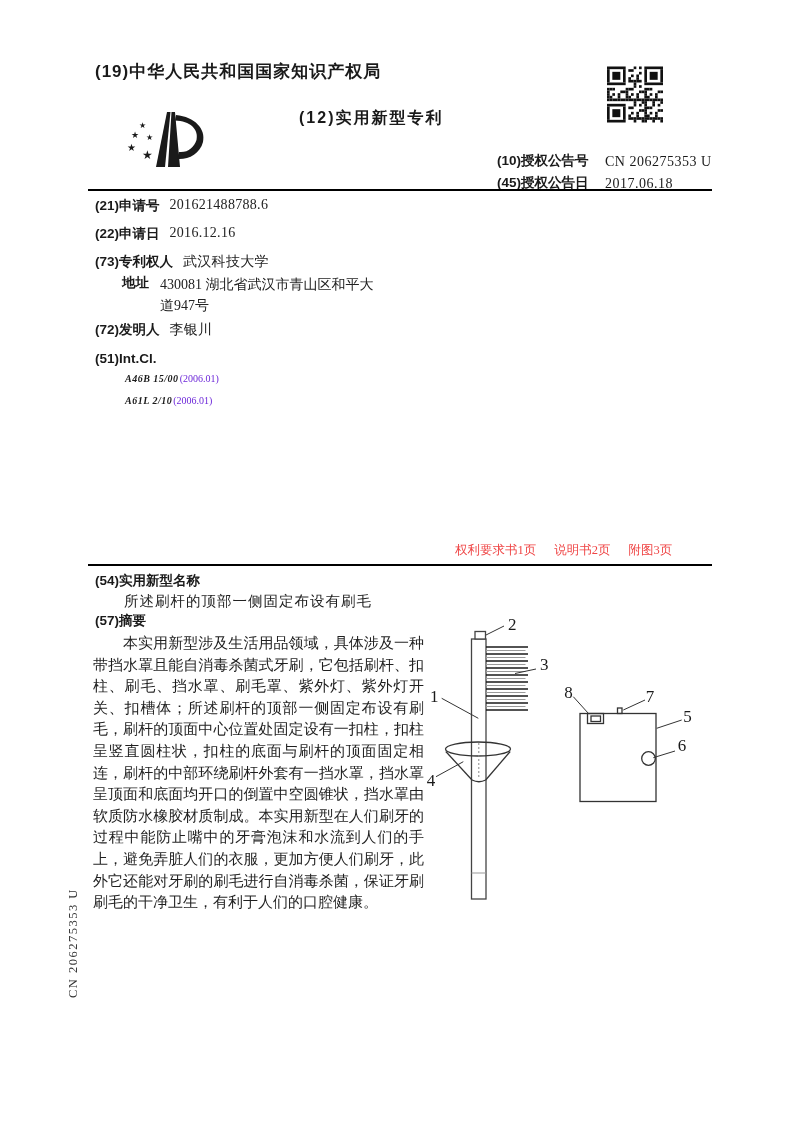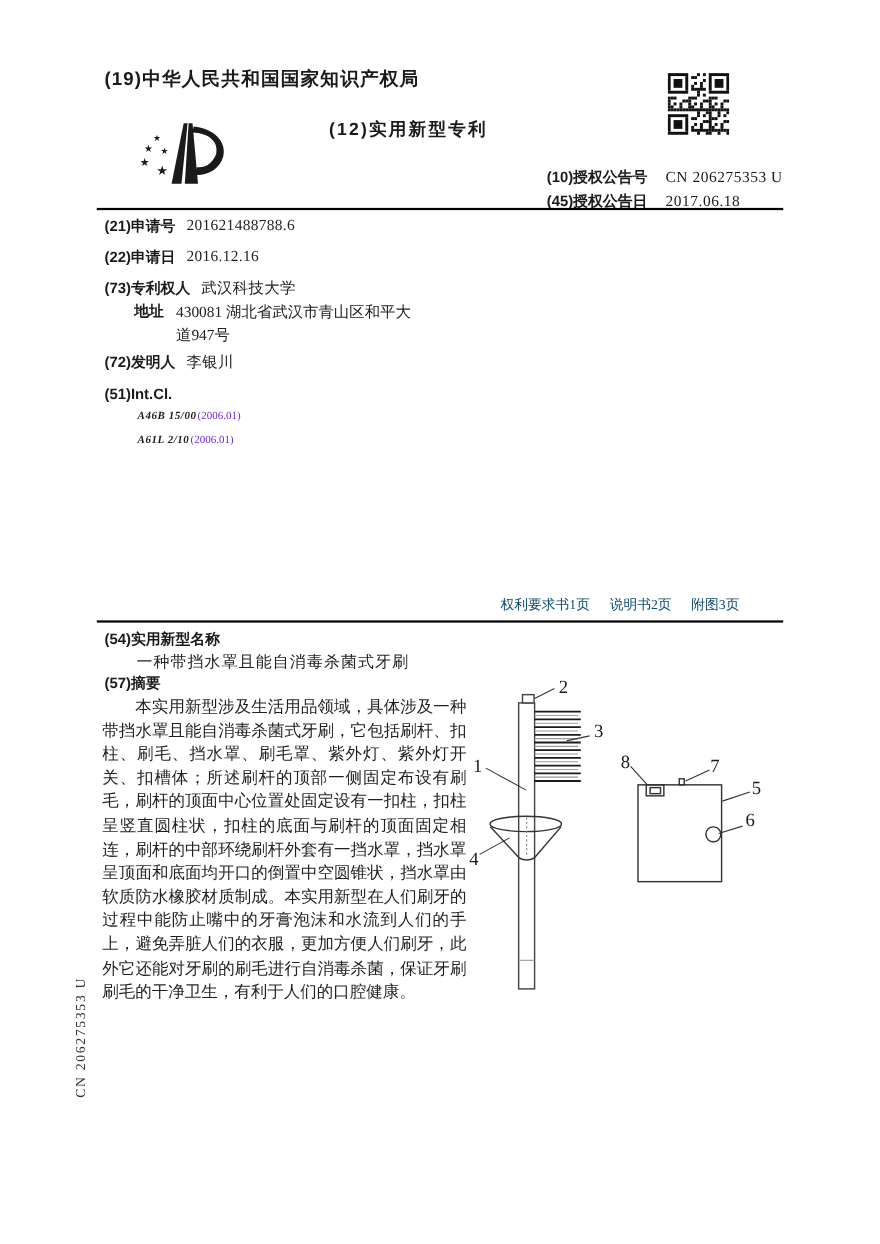--- a/index.html
+++ b/index.html
@@ -18,33 +18,33 @@
   .pub1{top:152px;}
   .pub2{top:174px;}
   .publabel{font-size:13.5px;font-weight:700;width:108px;}
   .pubval{font-size:14px;letter-spacing:.5px;}
 
   .rule{left:88px;width:624px;height:2px;background:#000;}
   .rule-top{top:189px;}
   .rule-mid{top:564px;}
 
   
-  .brow{left:95px;display:flex;align-items:center;}
+  .brow{left:95px;display:flex;align-items:flex-start;}
   .blabel{font-size:13.5px;font-weight:700;margin-right:10px;}
   .bval{font-size:14px;letter-spacing:.3px;color:#222;}
   .r21{top:197px;} .r22{top:225px;} .r73{top:253px;}
   .addr-label{left:122px;top:274px;font-size:13.5px;font-weight:700;}
   .addr-val{left:160px;top:275px;width:224px;font-size:14px;line-height:20.5px;color:#222;}
   .r72{top:321px;} .r51{top:351px;}
   .intcl-row{left:125px;display:flex;align-items:baseline;font-size:10px;}
   .cl1{top:373px;} .cl2{top:395px;}
   .clcode{font-style:italic;font-weight:700;letter-spacing:.5px;margin-right:1px;}
   .clver{color:#6d28d9;}
 
-  .pagination{left:455px;top:542px;font-size:12.5px;color:#0c4a6e;}
+  .pagination{left:455px;top:542px;font-size:12.5px;color:#ef4444;}
   .pagination span{margin-right:18px;}
 
   
   .sec-label{left:95px;font-size:13.5px;font-weight:700;}
   .s54{top:572px;} .s57{top:612px;}
   .s54title{left:124px;top:592px;font-size:14.5px;letter-spacing:1px;color:#222;}
   .abstract{left:93px;top:633px;width:331px;font-size:15px;line-height:21.6px;
             text-align:justify;text-indent:2em;color:#1f1f1f;}
 
   .figure{left:420px;top:598px;}
@@ -256,21 +256,21 @@
     <span class="clver">(2006.01)</span>
   </div>
 
   <div class="abs pagination serif">
     <span>权利要求书1页</span><span>说明书2页</span><span>附图3页</span>
   </div>
 
   <div class="abs rule rule-mid"></div>
 
   <div class="abs sec-label s54">(54)实用新型名称</div>
-  <div class="abs s54title serif">一种带挡水罩且能自消毒杀菌式牙刷</div>
+  <div class="abs s54title serif">所述刷杆的顶部一侧固定布设有刷毛</div>
   <div class="abs sec-label s57">(57)摘要</div>
   <div class="abs abstract serif">本实用新型涉及生活用品领域，具体涉及一种带挡水罩且能自消毒杀菌式牙刷，它包括刷杆、扣柱、刷毛、挡水罩、刷毛罩、紫外灯、紫外灯开关、扣槽体；所述刷杆的顶部一侧固定布设有刷毛，刷杆的顶面中心位置处固定设有一扣柱，扣柱呈竖直圆柱状，扣柱的底面与刷杆的顶面固定相连，刷杆的中部环绕刷杆外套有一挡水罩，挡水罩呈顶面和底面均开口的倒置中空圆锥状，挡水罩由软质防水橡胶材质制成。本实用新型在人们刷牙的过程中能防止嘴中的牙膏泡沫和水流到人们的手上，避免弄脏人们的衣服，更加方便人们刷牙，此外它还能对牙刷的刷毛进行自消毒杀菌，保证牙刷刷毛的干净卫生，有利于人们的口腔健康。</div>
 
   <svg class="abs figure" width="300" height="350" viewBox="0 0 300 350" aria-hidden="true">
     <g fill="none" stroke="#444" stroke-width="1.3">
 
       <rect x="51.5" y="41" width="14.5" height="260" fill="#ffffff"></rect>
       <line x1="51.5" y1="275" x2="66" y2="275" stroke="#999" stroke-width="1"></line>
 
       <rect x="55" y="33.5" width="10.5" height="7.5" fill="#ffffff"></rect>

